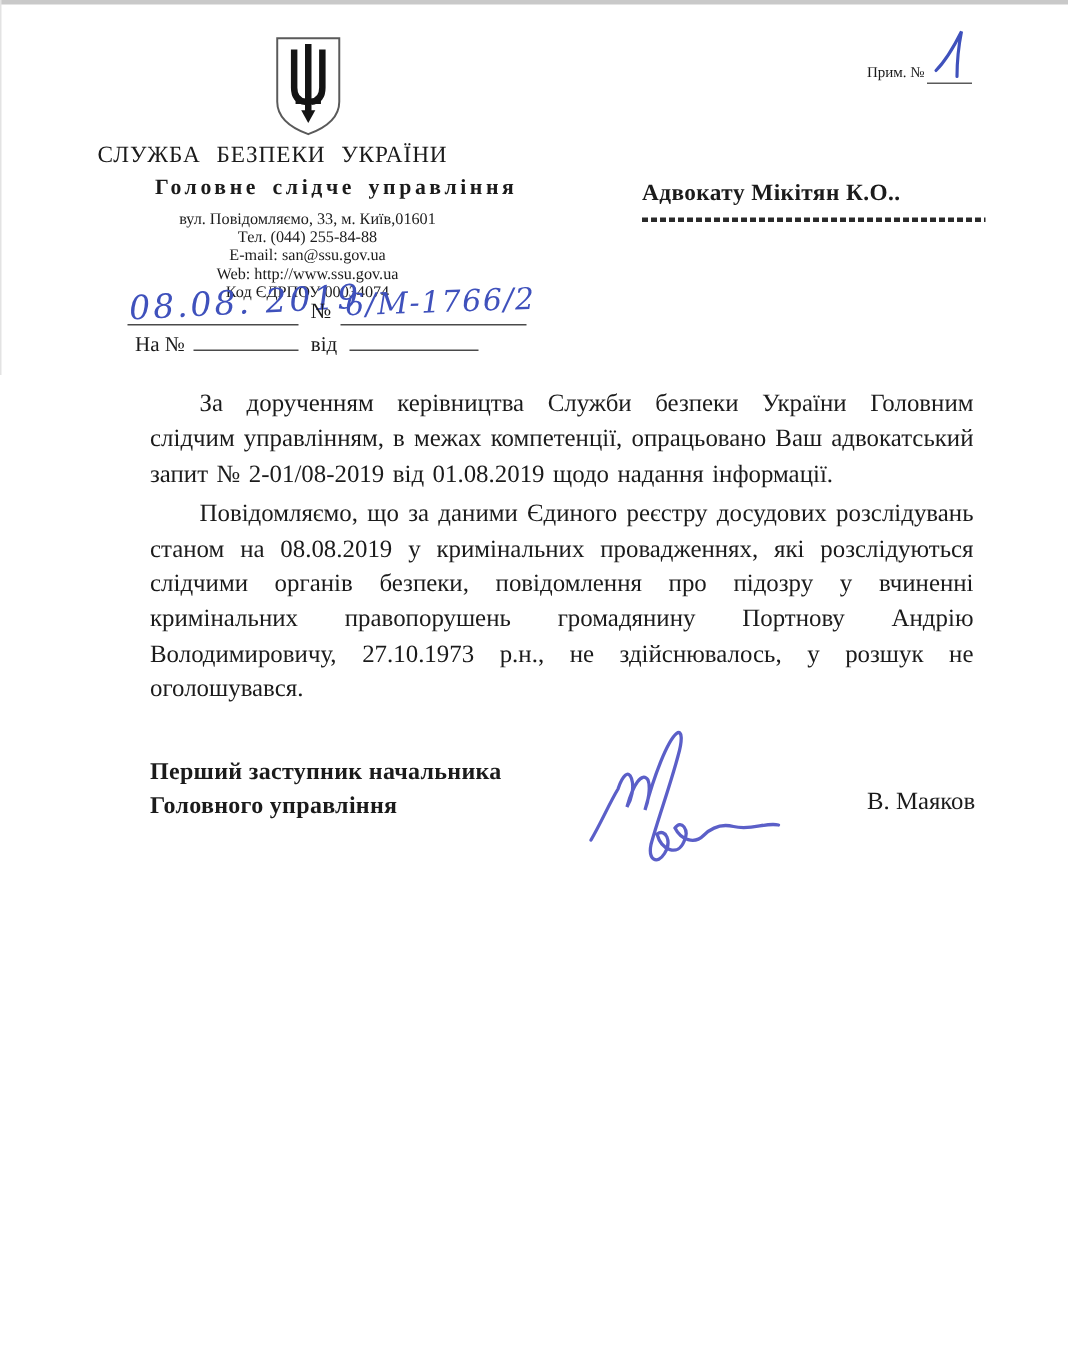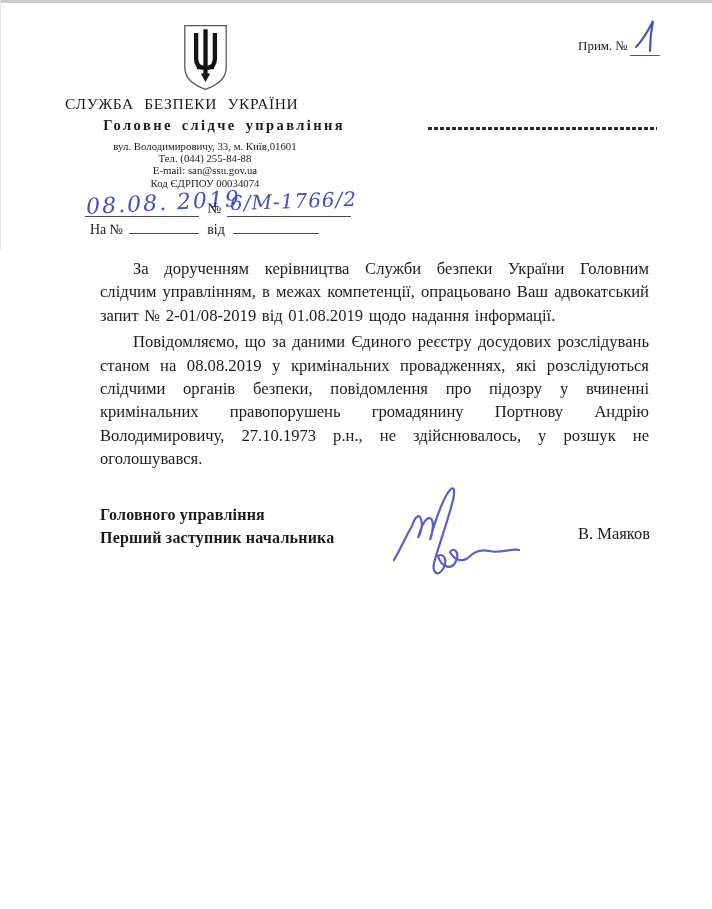--- a/index.html
+++ b/index.html
@@ -6,21 +6,21 @@
   html,body { background:#ffffff; }
   body {
     width:712px; height:909px; position:relative; overflow:hidden;
     font-family:"Liberation Serif", serif; color:#1b1b1b;
   }
   .scan-edge-top { position:absolute; top:0; left:0; width:712px; height:3px; background:#c9c9c9; }
   .scan-edge-left { position:absolute; top:0; left:0; width:1px; height:250px; background:#e3e3e3; }
 
   
   .copy-block { position:absolute; top:18px; left:578px; display:flex; align-items:flex-end; }
-  .copy-label { font-size:13px; padding-bottom:4px; }
+  .copy-label { font-size:10px; padding-bottom:4px; }
   .copy-hand { position:relative; width:34px; height:40px; margin-left:2px; }
   .copy-hand svg { position:absolute; top:0; left:2px; }
   .copy-underline { position:absolute; left:0; bottom:2px; width:30px; border-bottom:1.6px solid #5a5a5a; }
 
   
   .emblem { position:absolute; top:24px; left:182px; width:47px; height:67px; }
   .org-name { position:absolute; top:95px; left:65px; width:280px; text-align:left;
     font-size:15.5px; letter-spacing:0.6px; word-spacing:6px; }
   .department { position:absolute; top:117px; left:65px; width:280px; text-align:right;
     font-size:14.5px; font-weight:bold; letter-spacing:2.4px; word-spacing:3px; }
@@ -77,48 +77,50 @@
   <path d="M35 9 v27 q0 9 -8 10" fill="none" stroke="#141414" stroke-width="4.6"></path>
   <path d="M25 5 v49" fill="none" stroke="#141414" stroke-width="4.6"></path>
   <path d="M16 46 h18" fill="none" stroke="#141414" stroke-width="3"></path>
   <path d="M20 52 h10 l-5 9 z" fill="#141414"></path>
 </svg>
 
 <div class="org-name">СЛУЖБА БЕЗПЕКИ УКРАЇНИ</div>
 <div class="department">Головне слідче управління</div>
 
 <div class="address">
-  <div>вул. Володимировичу, 33, м. Київ,01601</div>
+  <div>вул. Повідомляємо, 33, м. Київ,01601</div>
   <div>Тел.  (044) 255-84-88</div>
   <div>E-mail:  san@ssu.gov.ua</div>
+  <div>Web:  http://www.ssu.gov.ua</div>
   <div>Код ЄДРПОУ  00034074</div>
 </div>
 
 <span class="reg-date hand">08.08. 2019</span>
 <span class="reg-date-line"></span>
 <span class="reg-no-sign">№</span>
 <span class="reg-number hand">6/М-1766/2</span>
 <span class="reg-number-line"></span>
 
 <div class="reply-line">
   <span>На №</span><span class="blank1"></span><span>від</span><span class="blank2"></span>
 </div>
 
 <div class="recipient">
+  <div class="recipient-name">Адвокату Мікітян К.О..</div>
   <div class="recipient-dashes"></div>
 </div>
 
 <div class="letter-body">
   <p>За дорученням керівництва Служби безпеки України Головним слідчим управлінням, в межах компетенції, опрацьовано Ваш адвокатський запит № 2-01/08-2019 від 01.08.2019 щодо надання інформації.</p>
   <p>Повідомляємо, що за даними Єдиного реєстру досудових розслідувань станом на 08.08.2019 у кримінальних провадженнях, які розслідуються слідчими органів безпеки, повідомлення про підозру у вчиненні кримінальних правопорушень громадянину Портнову Андрію Володимировичу, 27.10.1973 р.н., не здійснювалось, у розшук не оголошувався.</p>
 </div>
 
 <div class="sig-position">
+  <div>Перший заступник начальника</div>
   <div>Головного управління</div>
-  <div>Перший заступник начальника</div>
 </div>
 
 <svg class="sig-stroke" viewBox="0 0 138 92">
   <path d="M6,74 C13,62 18,50 24,40
            C27,31 31,27 33,33 C35,39 33,47 30,52
            C34,37 40,28 44,34 C46,39 44,49 42,54
            C48,31 57,8 63,3 C67,0 67,8 64,18
            C59,37 50,62 46,77 C44,87 50,91 55,83
            C60,75 56,66 50,70 C53,81 64,85 68,75
            C72,67 66,60 62,66 C66,74 75,77 81,71

